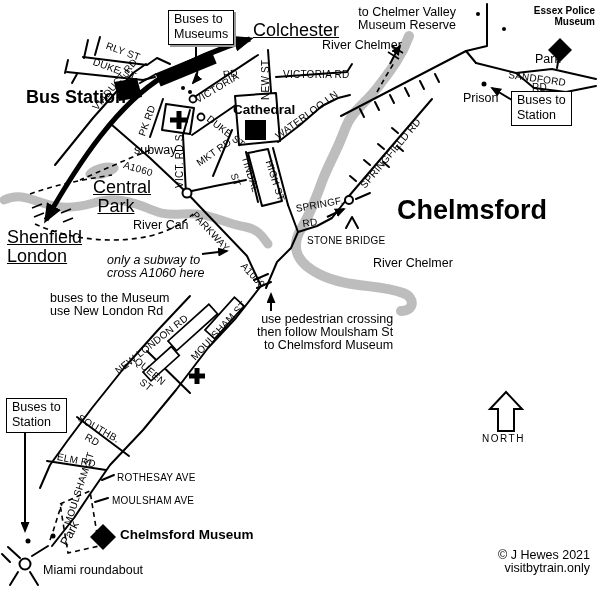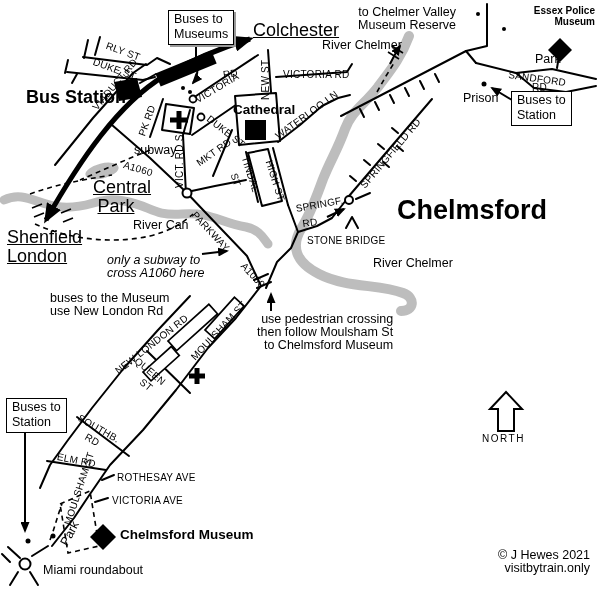--- a/index.html
+++ b/index.html
@@ -260,21 +260,21 @@
   <div class="lbl" style="left:120px;top:366px;transform:rotate(-38deg);transform-origin:0 100%;">NEW LONDON RD</div>
   <div class="lbl" style="left:197px;top:352px;transform:rotate(-47deg);transform-origin:0 100%;">MOULSHAM ST</div>
   <div class="lbl" style="left:139px;top:356px;transform:rotate(40deg);transform-origin:0 0;">QUEEN</div>
   <div class="lbl" style="left:144px;top:377px;transform:rotate(40deg);transform-origin:0 0;">ST</div>
 
   <div class="lbl" style="left:81px;top:413px;transform:rotate(30deg);transform-origin:0 0;">SOUTHB.</div>
   <div class="lbl" style="left:88px;top:432px;transform:rotate(30deg);transform-origin:0 0;">RD</div>
   <div class="lbl" style="left:58px;top:452px;transform:rotate(11deg);transform-origin:0 0;">ELM RD</div>
   <div class="lbl" style="left:73px;top:516px;transform:rotate(-72deg);transform-origin:0 100%;">MOULSHAM ST</div>
   <div class="lbl" style="left:117px;top:473px;">ROTHESAY AVE</div>
-  <div class="lbl" style="left:112px;top:496px;">VICTORIA AVE</div>
+  <div class="lbl" style="left:112px;top:496px;">MOULSHAM AVE</div>
   <div class="lbl s12" style="left:70px;top:535px;transform:rotate(-62deg);transform-origin:0 100%;">Park</div>
   <div class="lbl b" style="left:120px;top:528px;font-size:13.5px;letter-spacing:0;">Chelmsford Museum</div>
   <div class="lbl s12" style="left:43px;top:564px;">Miami roundabout</div>
 
   <div class="lbl north" style="left:482px;top:434px;">NORTH</div>
   <div class="lbl s12 r" style="left:470px;top:549px;width:120px;">
     <span class="blk">© J Hewes 2021</span>
     <span class="blk">visitbytrain.only</span>
   </div>
 

